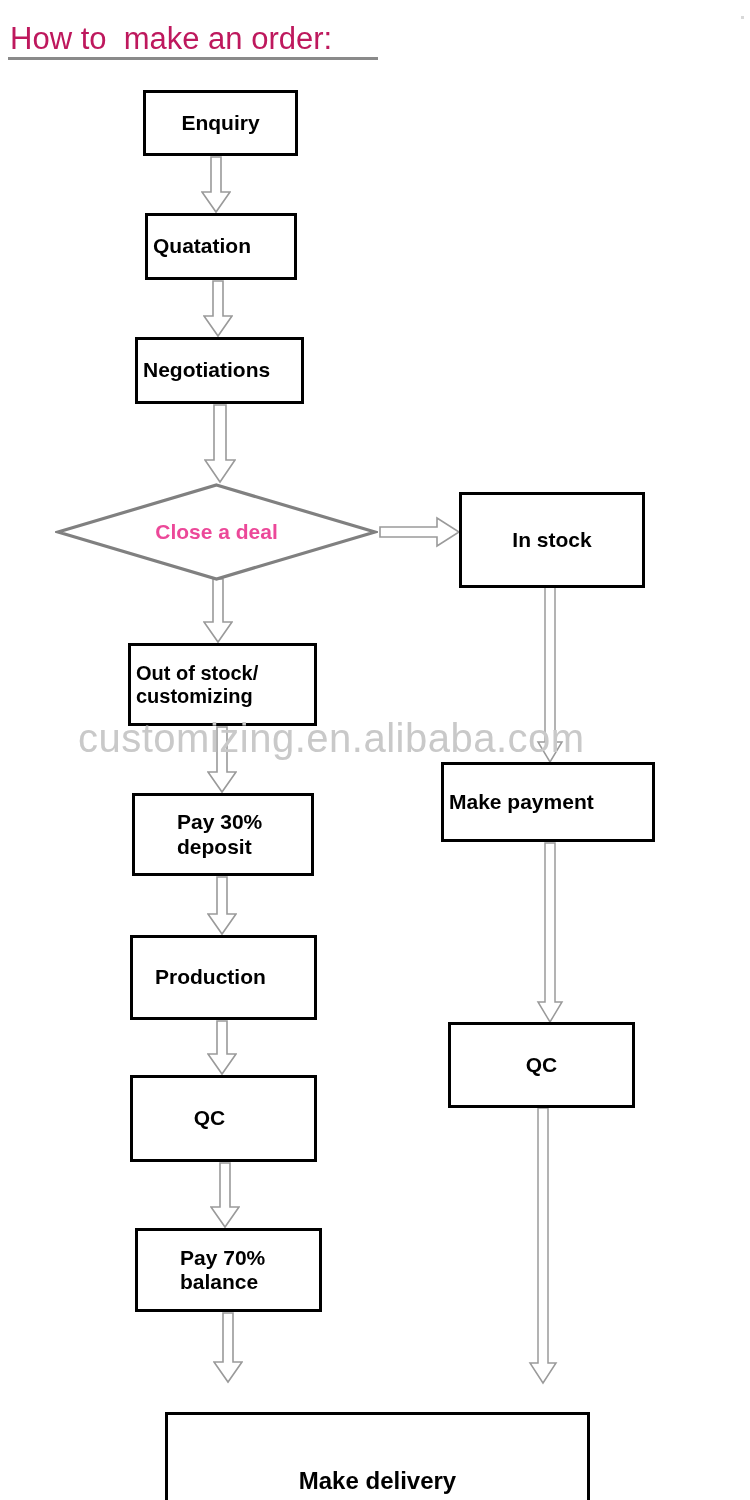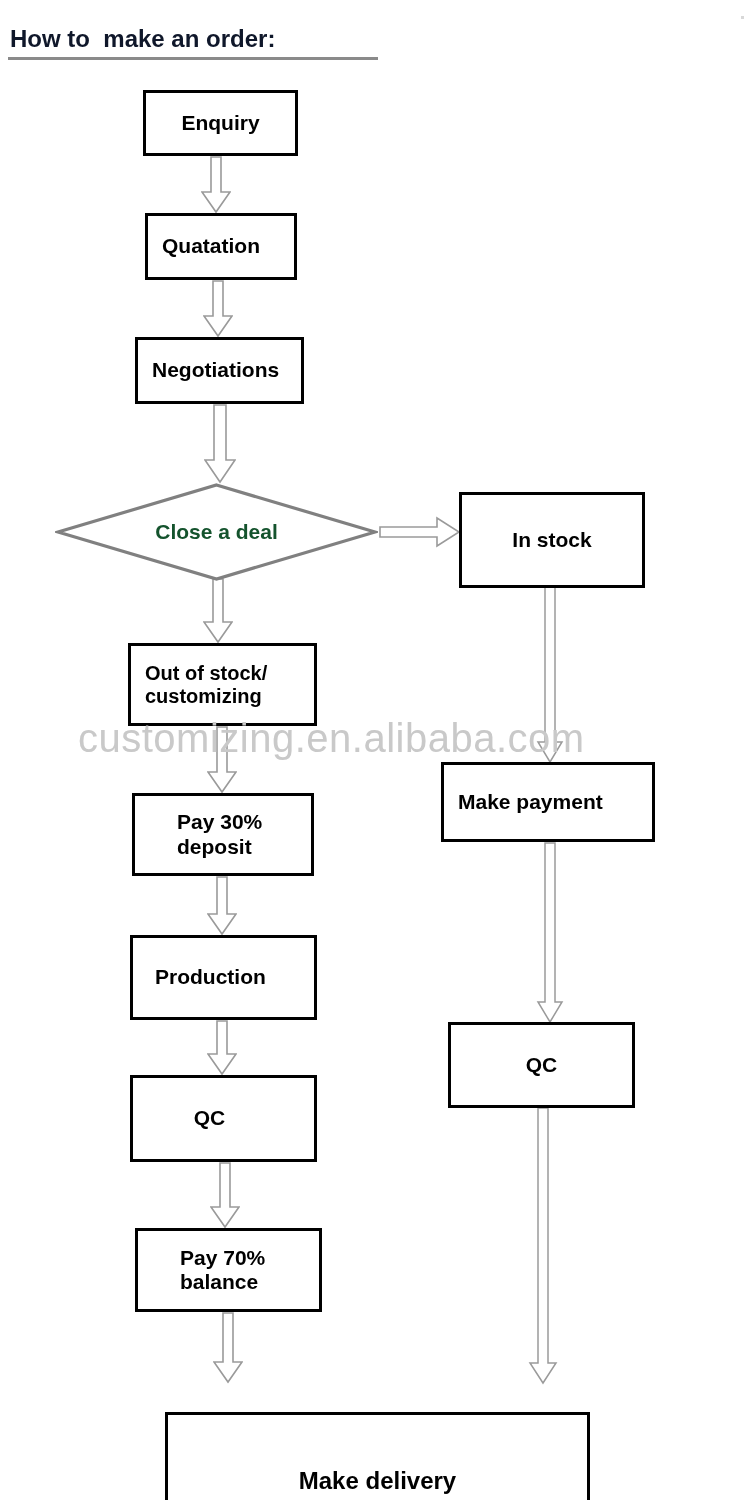--- a/index.html
+++ b/index.html
@@ -17,23 +17,23 @@
     background:#fff;
   }
 
   
   #title-wrap{
     position:absolute;
     left:10px; top:22px;
     width:400px;
   }
   #page-title{
-    font-size:24px;
-    font-weight:bold;
-    color:#0f172a;
+    font-size:31px;
+    font-weight:normal;
+    color:#be185d;
     letter-spacing:0px;
     white-space:pre;
     line-height:34px;
   }
   #title-rule{
     position:absolute;
     left:8px; top:57px;
     width:370px; height:3px;
     background:#8a8a8a;
   }
@@ -49,34 +49,34 @@
     display:flex;
     align-items:center;
     z-index:3;
   }
   .node .lbl{
     width:100%;
     white-space:pre-line;
     line-height:1.15;
   }
   .ctr .lbl{ text-align:center; }
-  .lft .lbl{ text-align:left; padding-left:14px; }
+  .lft .lbl{ text-align:left; padding-left:5px; }
 
   
   .diamond{
     position:absolute;
     z-index:3;
   }
   .diamond svg{display:block;}
   .diamond .dlabel{
     position:absolute;
     left:0;top:0;right:0;bottom:0;
     display:flex;align-items:center;justify-content:center;
     font-weight:bold;
-    color:#14532d;
+    color:#ec4899;
   }
 
   
   .arrow{
     position:absolute;
     z-index:2;
   }
   .arrow svg{display:block;}
 
   

